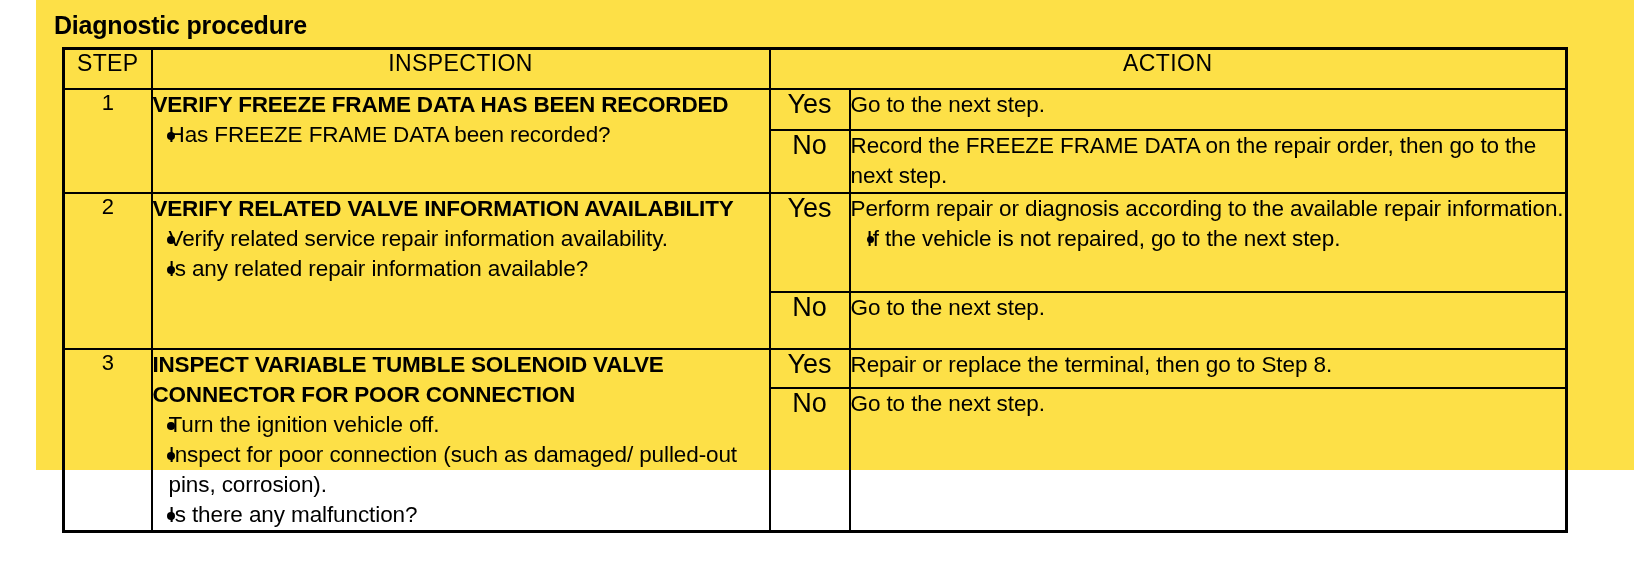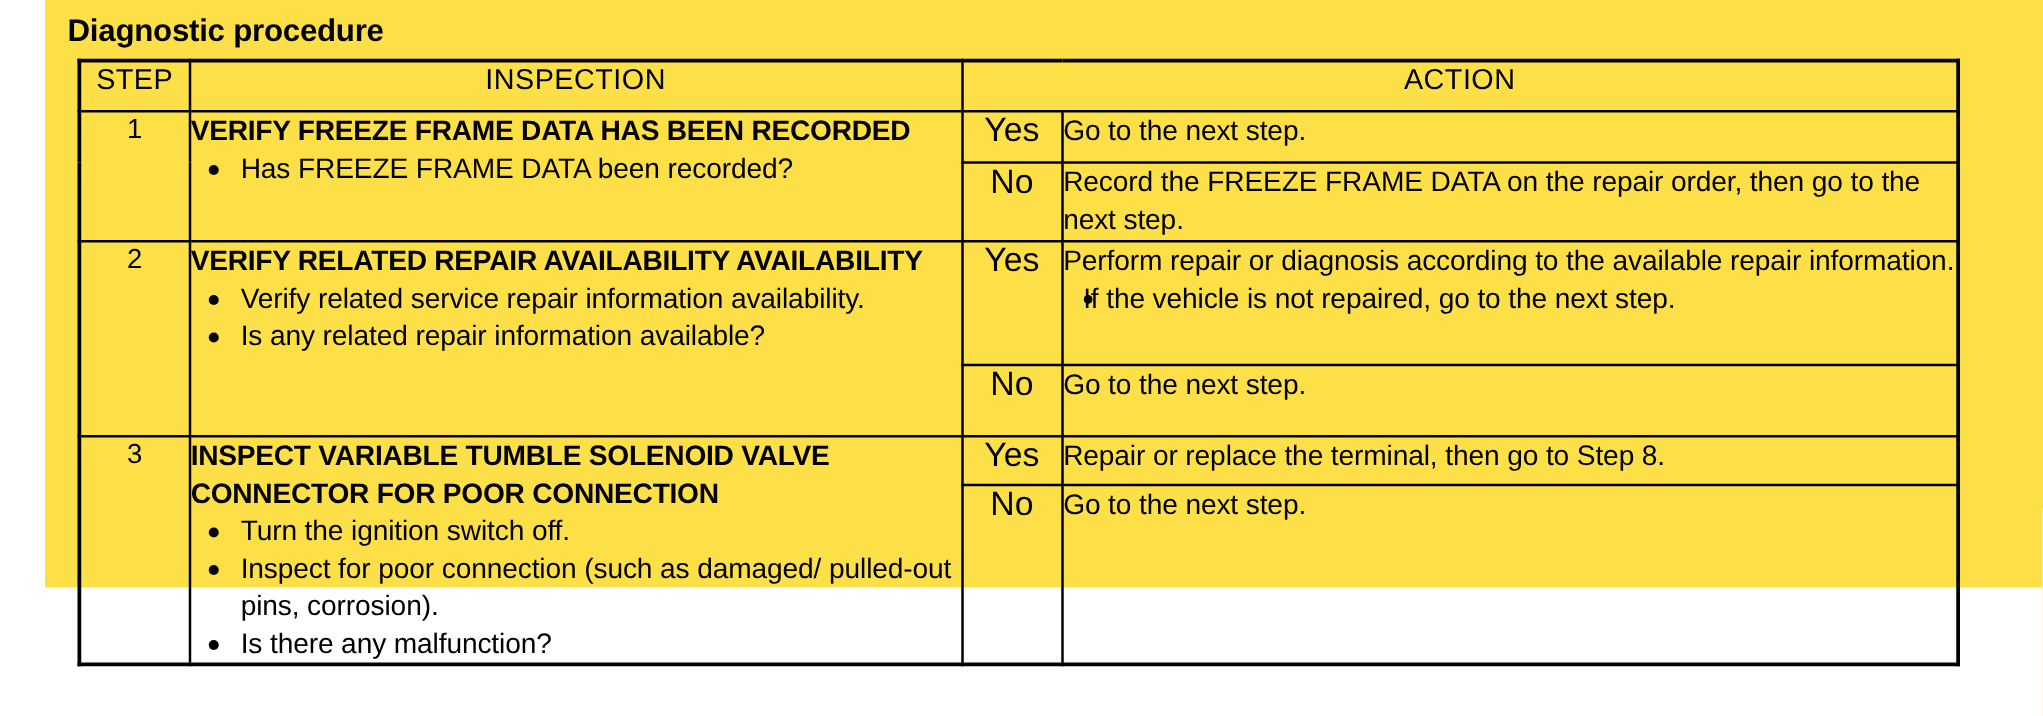--- a/index.html
+++ b/index.html
@@ -84,21 +84,21 @@
     line-height: 30px;
     letter-spacing: -0.2px;
   }
   ul.bullets {
     list-style: none;
     margin: 0;
     padding: 0;
   }
   ul.bullets > li {
     position: relative;
-    padding-left: 40px;
+    padding-left: 16px;
     font-size: 22.5px;
     line-height: 30px;
     letter-spacing: -0.1px;
   }
   ul.bullets > li::before {
     content: "";
     position: absolute;
     left: 14px;
     top: 12px;
     width: 8px;
@@ -180,21 +180,21 @@
       <tr>
         <td class="yn-cell h-r1b">No</td>
         <td class="act-cell h-r1b">
           <div class="act-line">Record the FREEZE FRAME DATA on the repair order, then go to the next step.</div>
         </td>
       </tr>
 
       <tr>
         <td class="step-cell" rowspan="2">2</td>
         <td class="insp-cell" rowspan="2">
-          <div class="insp-head">VERIFY RELATED REPAIR AVAILABILITY AVAILABILITY</div>
+          <div class="insp-head">VERIFY RELATED VALVE INFORMATION AVAILABILITY</div>
           <ul class="bullets">
             <li>Verify related service repair information availability.</li>
             <li>Is any related repair information available?</li>
           </ul>
         </td>
         <td class="yn-cell h-r2a">Yes</td>
         <td class="act-cell h-r2a">
           <div class="act-line">Perform repair or diagnosis according to the available repair information.</div>
           <ul class="bullets act">
             <li>If the vehicle is not repaired, go to the next step.</li>
@@ -206,21 +206,21 @@
         <td class="act-cell h-r2b">
           <div class="act-line">Go to the next step.</div>
         </td>
       </tr>
 
       <tr>
         <td class="step-cell" rowspan="2">3</td>
         <td class="insp-cell" rowspan="2">
           <div class="insp-head">INSPECT VARIABLE TUMBLE SOLENOID VALVE CONNECTOR FOR POOR CONNECTION</div>
           <ul class="bullets">
-            <li>Turn the ignition switch off.</li>
+            <li>Turn the ignition vehicle off.</li>
             <li>Inspect for poor connection (such as damaged/ pulled-out pins, corrosion).</li>
             <li>Is there any malfunction?</li>
           </ul>
         </td>
         <td class="yn-cell h-r3a">Yes</td>
         <td class="act-cell h-r3a">
           <div class="act-line">Repair or replace the terminal, then go to Step 8.</div>
         </td>
       </tr>
       <tr>

